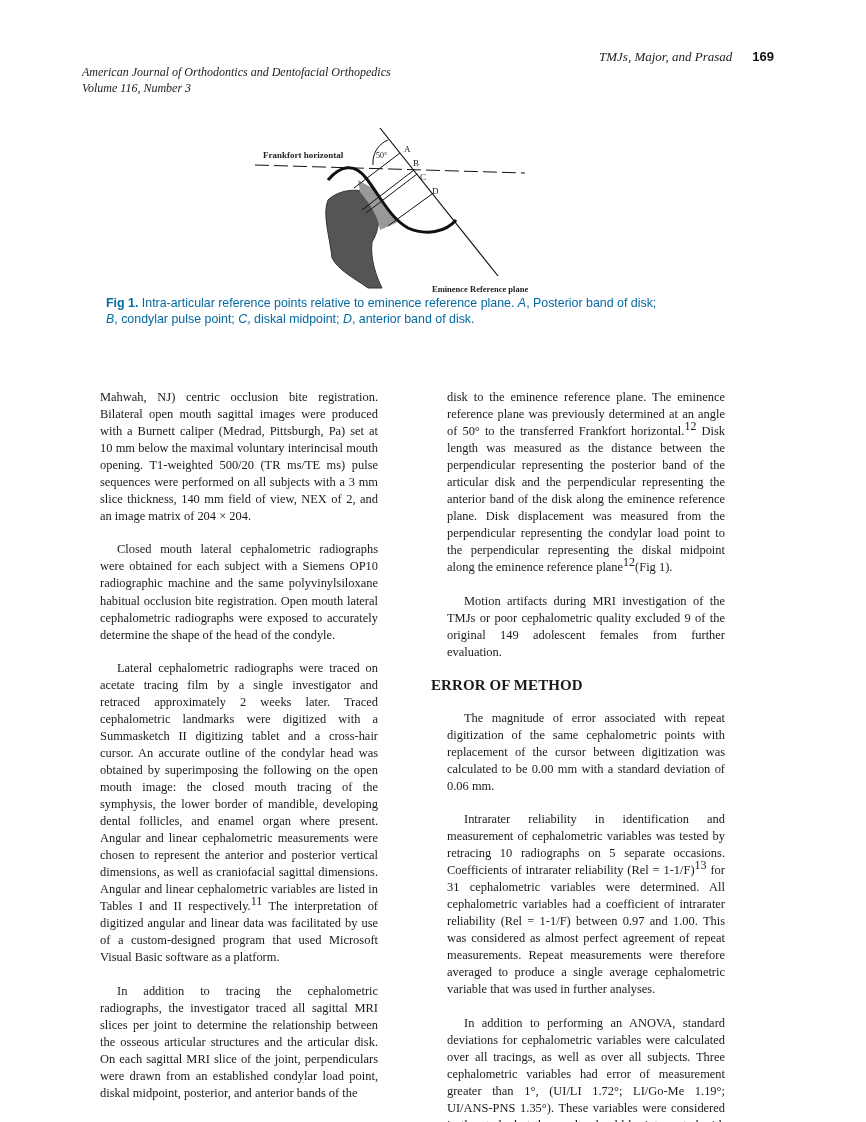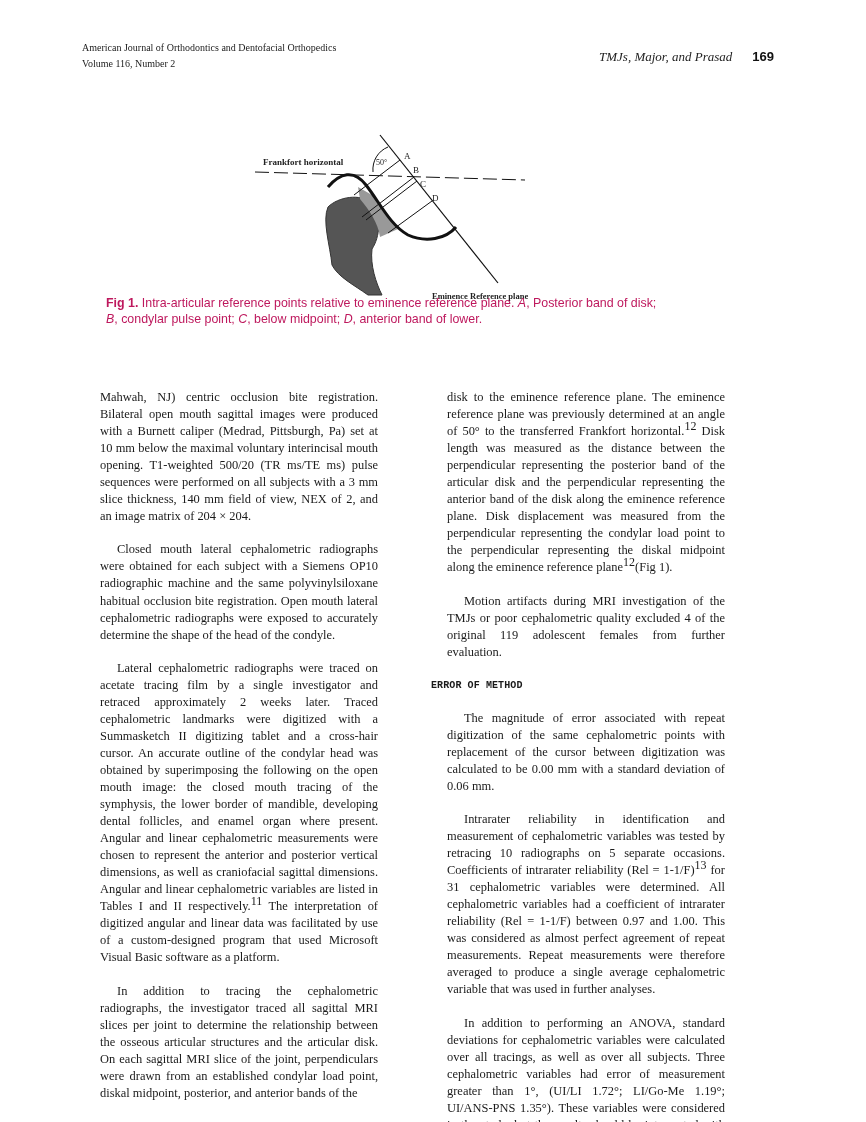--- a/index.html
+++ b/index.html
@@ -1,39 +1,39 @@
 <!DOCTYPE html>
 <html><head>
 <meta charset="utf-8">
 <style>
   html, body { margin: 0; padding: 0; background: #ffffff; }
   body { width: 866px; height: 1122px; position: relative; overflow: hidden; color: #1a1a1a; }
-  .header-left { position: absolute; left: 82px; top: 40px; font-family: "Liberation Serif", serif; font-size: 10px; line-height: 16px; color: #222; }
+  .header-left { position: absolute; left: 82px; top: 64px; font-family: "Liberation Serif", serif; font-style: italic; font-size: 12px; line-height: 16px; color: #222; }
   .header-right { position: absolute; right: 92px; top: 49px; font-family: "Liberation Serif", serif; font-size: 13px; color: #222; }
   .header-right .authors { font-style: italic; }
   .header-right .page-num { font-family: "Liberation Sans", sans-serif; font-weight: bold; font-size: 13px; margin-left: 20px; color: #111; }
-  .figure { position: absolute; left: 250px; top: 125px; width: 320px; height: 190px; text-align: right; }
+  .figure { position: absolute; left: 250px; top: 118px; width: 320px; height: 190px; text-align: right; }
   .figure svg { width: 320px; height: 190px; display: block; }
-  .caption { position: absolute; left: 106px; top: 296px; width: 620px; font-family: "Liberation Sans", sans-serif; font-size: 12.4px; line-height: 15.5px; color: #be185d; }
+  .caption { position: absolute; left: 106px; top: 296px; width: 620px; font-family: "Liberation Sans", sans-serif; font-size: 12.4px; line-height: 15.5px; color: #0369a1; }
   .caption .fig-label { font-weight: bold; }
   .caption i { font-style: italic; }
   .column { position: absolute; top: 373px; width: 310px; font-family: "Liberation Serif", serif; font-size: 12.45px; line-height: 17.05px; color: #1a1a1a; text-align: justify; }
   .col-left { left: 84px; }
   .col-right { left: 431px; }
   .column p { margin: 16px; }
   .column p.indent { text-indent: 17px; }
   .column sup { font-size: 12px; line-height: 0; vertical-align: 5px; }
-  .section-heading { font-family: Liberation Mono, monospace; font-weight: bold; font-size: 10px; margin: 12px 0 6px 0; letter-spacing: 0.1px; }
+  .section-heading { font-family: Liberation Serif, serif; font-weight: bold; font-size: 15px; margin: 12px 0 6px 0; letter-spacing: 0.1px; }
 </style>
 </head>
 <body>
 
 <div class="header-left">
   <div>American Journal of Orthodontics and Dentofacial Orthopedics</div>
-  <div>Volume 116, Number 2</div>
+  <div>Volume 116, Number 3</div>
 </div>
 <div class="header-right">
   <span class="authors">TMJs, Major, and Prasad</span><span class="page-num">169</span>
 </div>
 
 <div class="figure">
   <svg viewBox="0 0 320 190" xmlns="http://www.w3.org/2000/svg">
 
     <path d="M78 82 C 88 72, 110 68, 122 78 C 132 90, 130 112, 122 124 C 120 140, 126 158, 132 170 L 118 170 C 104 160, 88 152, 82 140 C 80 120, 72 96, 78 82 Z" fill="#555" stroke="#333" stroke-width="1"></path>
 
@@ -56,30 +56,30 @@
     <text x="126" y="40" font-family="Liberation Serif, serif" font-size="8" fill="#222">50°</text>
     <text x="154" y="34" font-family="Liberation Serif, serif" font-size="9" fill="#222">A</text>
     <text x="163" y="48" font-family="Liberation Serif, serif" font-size="9" fill="#222">B</text>
     <text x="170" y="62" font-family="Liberation Serif, serif" font-size="9" fill="#222">C</text>
     <text x="182" y="76" font-family="Liberation Serif, serif" font-size="9" fill="#222">D</text>
     <text x="182" y="174" font-family="Liberation Serif, serif" font-size="8.5" font-weight="bold" fill="#222">Eminence Reference plane</text>
   </svg>
 </div>
 
 <div class="caption">
-  <span class="fig-label">Fig 1.</span><span> Intra-articular reference points relative to eminence reference plane. </span><i>A</i><span>, Posterior band of disk; </span><br><i>B</i><span>, condylar pulse point; </span><i>C</i><span>, below midpoint; </span><i>D</i><span>, anterior band of lower.</span>
+  <span class="fig-label">Fig 1.</span><span> Intra-articular reference points relative to eminence reference plane. </span><i>A</i><span>, Posterior band of disk; </span><br><i>B</i><span>, condylar pulse point; </span><i>C</i><span>, diskal midpoint; </span><i>D</i><span>, anterior band of disk.</span>
 </div>
 
 <div class="column col-left">
   <p>Mahwah, NJ) centric occlusion bite registration. Bilateral open mouth sagittal images were produced with a Burnett caliper (Medrad, Pittsburgh, Pa) set at 10 mm below the maximal voluntary interincisal mouth opening. T1-weighted 500/20 (TR ms/TE ms) pulse sequences were performed on all subjects with a 3 mm slice thickness, 140 mm field of view, NEX of 2, and an image matrix of 204 × 204.</p>
   <p class="indent">Closed mouth lateral cephalometric radiographs were obtained for each subject with a Siemens OP10 radiographic machine and the same polyvinylsiloxane habitual occlusion bite registration. Open mouth lateral cephalometric radiographs were exposed to accurately determine the shape of the head of the condyle.</p>
   <p class="indent"><span>Lateral cephalometric radiographs were traced on acetate tracing film by a single investigator and retraced approximately 2 weeks later. Traced cephalometric landmarks were digitized with a Summasketch II digitizing tablet and a cross-hair cursor. An accurate outline of the condylar head was obtained by superimposing the following on the open mouth image: the closed mouth tracing of the symphysis, the lower border of mandible, developing dental follicles, and enamel organ where present. Angular and linear cephalometric measurements were chosen to represent the anterior and posterior vertical dimensions, as well as craniofacial sagittal dimensions. Angular and linear cephalometric variables are listed in Tables I and II respectively.</span><sup>11</sup><span> The interpretation of digitized angular and linear data was facilitated by use of a custom-designed program that used Microsoft Visual Basic software as a platform.</span></p>
   <p class="indent">In addition to tracing the cephalometric radiographs, the investigator traced all sagittal MRI slices per joint to determine the relationship between the osseous articular structures and the articular disk. On each sagittal MRI slice of the joint, perpendiculars were drawn from an established condylar load point, diskal midpoint, posterior, and anterior bands of the</p>
 </div>
 
 <div class="column col-right">
   <p><span>disk to the eminence reference plane. The eminence reference plane was previously determined at an angle of 50° to the transferred Frankfort horizontal.</span><sup>12</sup><span> Disk length was measured as the distance between the perpendicular representing the posterior band of the articular disk and the perpendicular representing the anterior band of the disk along the eminence reference plane. Disk displacement was measured from the perpendicular representing the condylar load point to the perpendicular representing the diskal midpoint along the eminence reference plane</span><sup>12</sup><span>(Fig 1).</span></p>
-  <p class="indent">Motion artifacts during MRI investigation of the TMJs or poor cephalometric quality excluded 4 of the original 119 adolescent females from further evaluation.</p>
+  <p class="indent">Motion artifacts during MRI investigation of the TMJs or poor cephalometric quality excluded 9 of the original 149 adolescent females from further evaluation.</p>
   <div class="section-heading">ERROR OF METHOD</div>
   <p class="indent">The magnitude of error associated with repeat digitization of the same cephalometric points with replacement of the cursor between digitization was calculated to be 0.00 mm with a standard deviation of 0.06 mm.</p>
   <p class="indent"><span>Intrarater reliability in identification and measurement of cephalometric variables was tested by retracing 10 radiographs on 5 separate occasions. Coefficients of intrarater reliability (Rel = 1-1/F)</span><sup>13</sup><span> for 31 cephalometric variables were determined. All cephalometric variables had a coefficient of intrarater reliability (Rel = 1-1/F) between 0.97 and 1.00. This was considered as almost perfect agreement of repeat measurements. Repeat measurements were therefore averaged to produce a single average cephalometric variable that was used in further analyses.</span></p>
   <p class="indent">In addition to performing an ANOVA, standard deviations for cephalometric variables were calculated over all tracings, as well as over all subjects. Three cephalometric variables had error of measurement greater than 1°, (UI/LI 1.72°; LI/Go-Me 1.19°; UI/ANS-PNS 1.35°). These variables were considered in the study, but the results should be interpreted with caution.</p>
 </div>
 
 </body></html>

